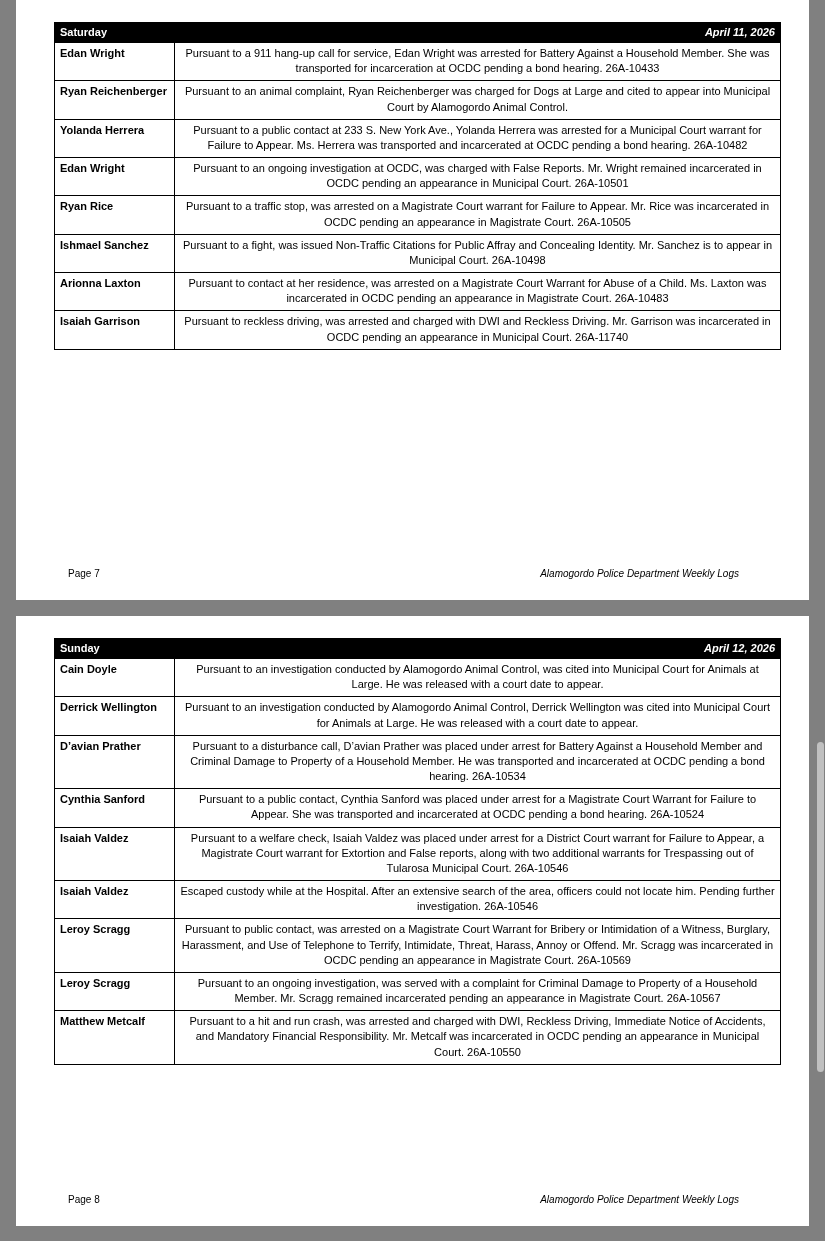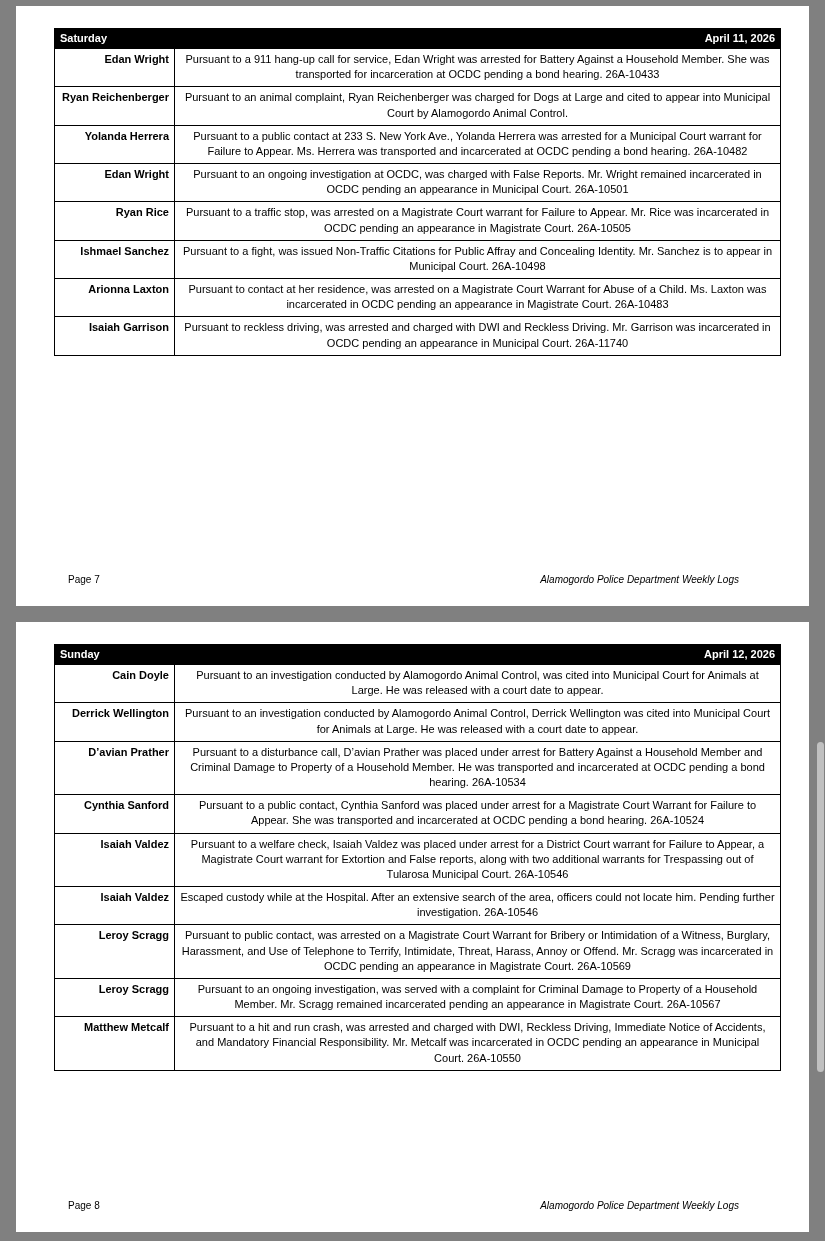--- a/index.html
+++ b/index.html
@@ -8,21 +8,20 @@
     background: #808080;
   }
   body {
     width: 825px;
     min-height: 1241px;
     font-family: "Liberation Sans", sans-serif;
     -webkit-font-smoothing: antialiased;
   }
   .viewer {
     width: 825px;
-    padding-top: 6px;
     box-sizing: border-box;
   }
   .page {
     width: 793px;
     margin: 0 auto 16px auto;
     background: #ffffff;
     box-sizing: border-box;
     padding: 22px 38px 18px 38px;
     position: relative;
   }
@@ -41,29 +40,28 @@
   }
   .hdr-row th {
     background: #000000;
     color: #ffffff;
     font-size: 11px;
     font-weight: bold;
     padding: 3px 6px 4px 6px;
     border: 1px solid #000000;
   }
   .hdr-day { text-align: left; width: 120px; }
-  .hdr-date { text-align: right; }
+  .hdr-date { text-align: right; font-style: italic; }
 
   td.name {
     width: 120px;
     font-size: 11px;
     font-weight: bold;
     color: #000000;
     line-height: 1.3;
-    text-align: right;
   }
   td.detail {
     font-size: 11px;
     color: #000000;
     line-height: 1.38;
     text-align: center;
   }
 
   .footer {
     position: absolute;

